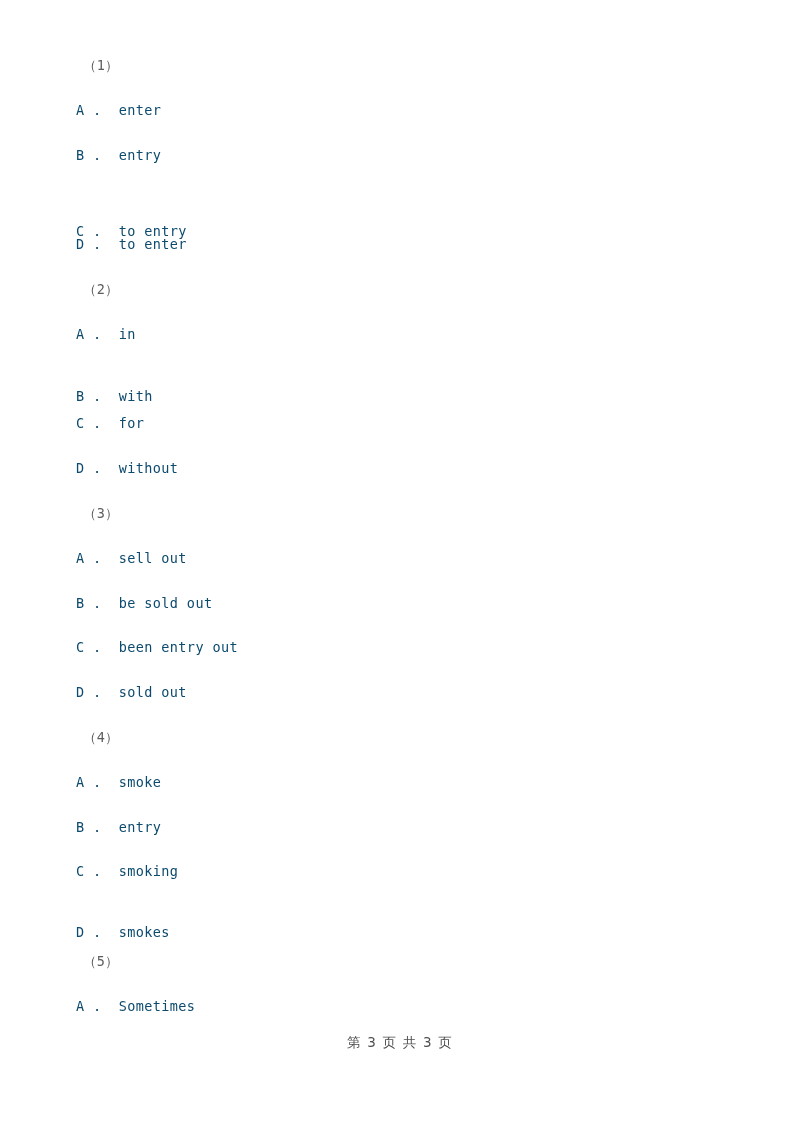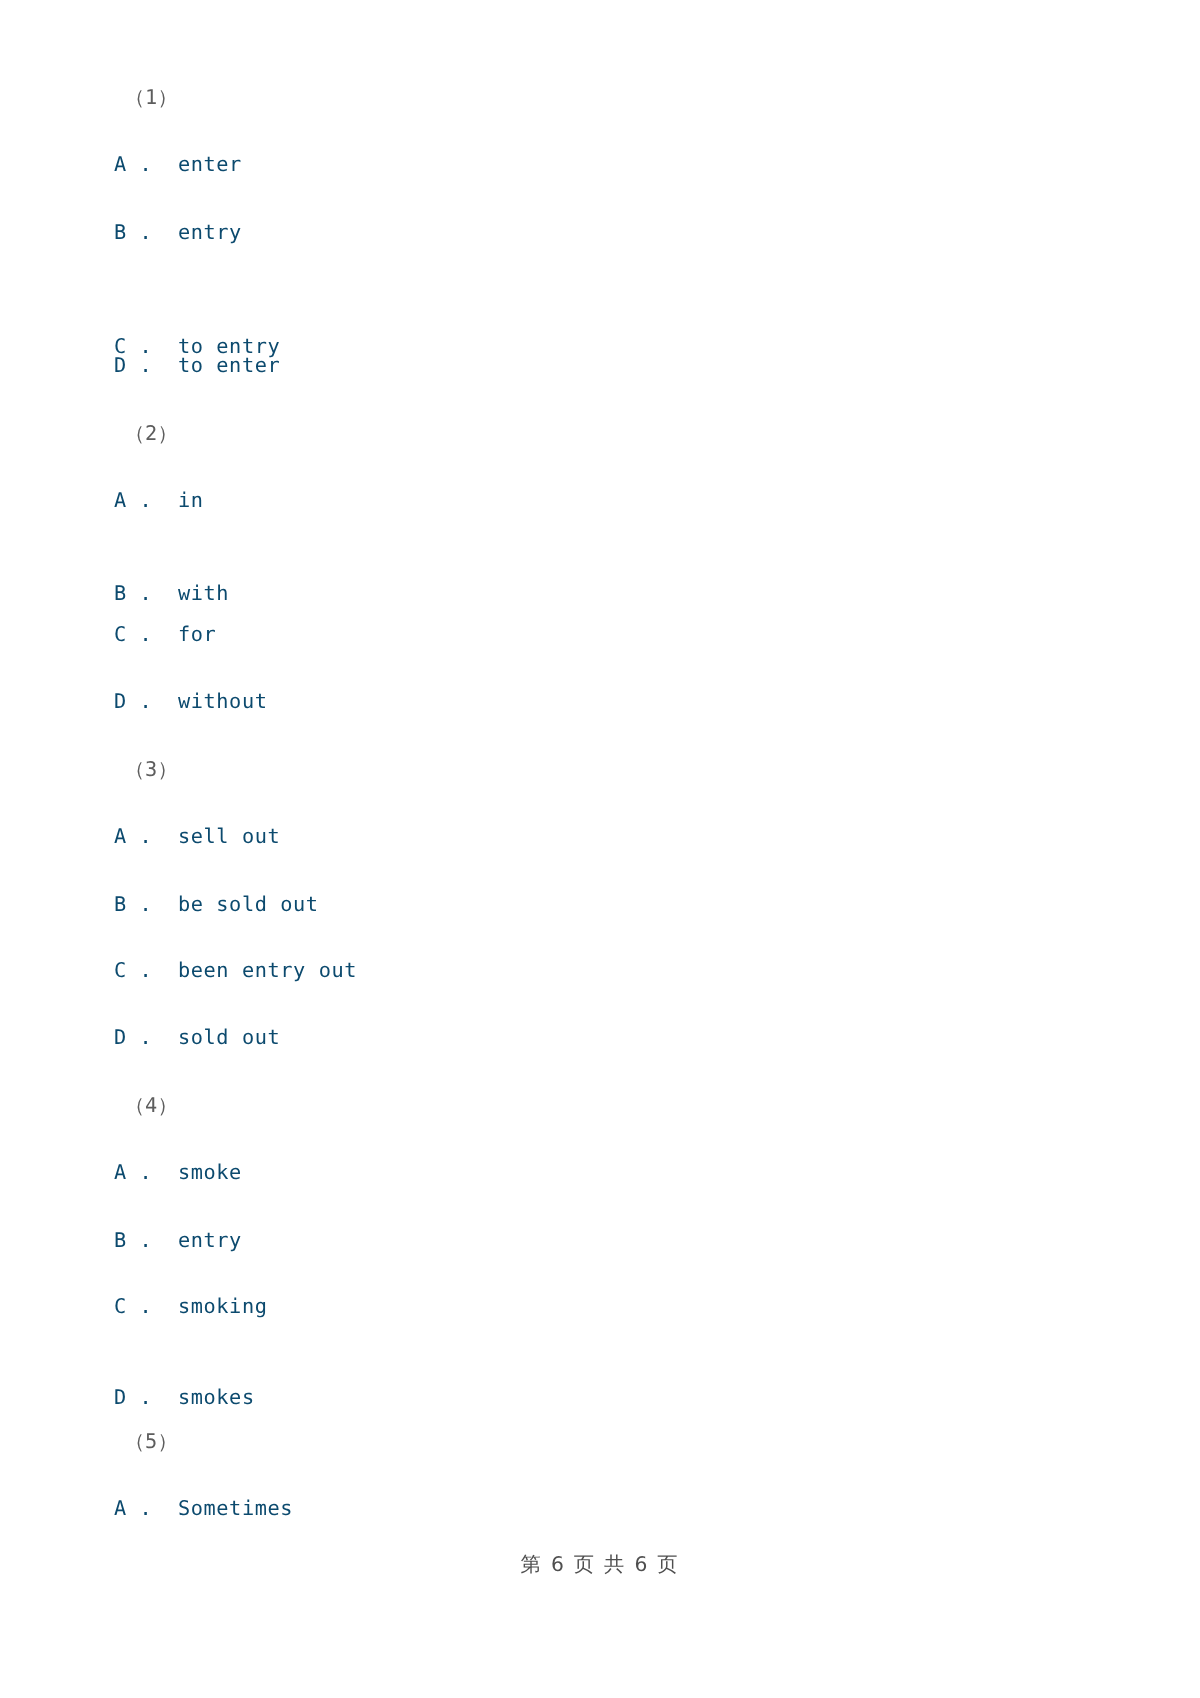--- a/index.html
+++ b/index.html
@@ -79,14 +79,14 @@
       <div class="line opt" style="top: 683.2px;">D .  sold out</div>
       <div class="line qnum" style="top: 728px;">（4）</div>
       <div class="line opt" style="top: 772.8px;">A .  smoke</div>
       <div class="line opt" style="top: 817.6px;">B .  entry</div>
       <div class="line opt" style="top: 862.4px;">C .  smoking</div>
       <div class="line opt" style="top: 907.2px; margin-top: 16px;">D .  smokes</div>
       <div class="line qnum" style="top: 952px;">（5）</div>
       <div class="line opt" style="top: 996.8px;">A .  Sometimes</div>
     </div>
 
-  <div class="footer">第 6 页 共 6 页</div>
+  <div class="footer">第 3 页 共 3 页</div>
 </div>
 
 </body></html>

